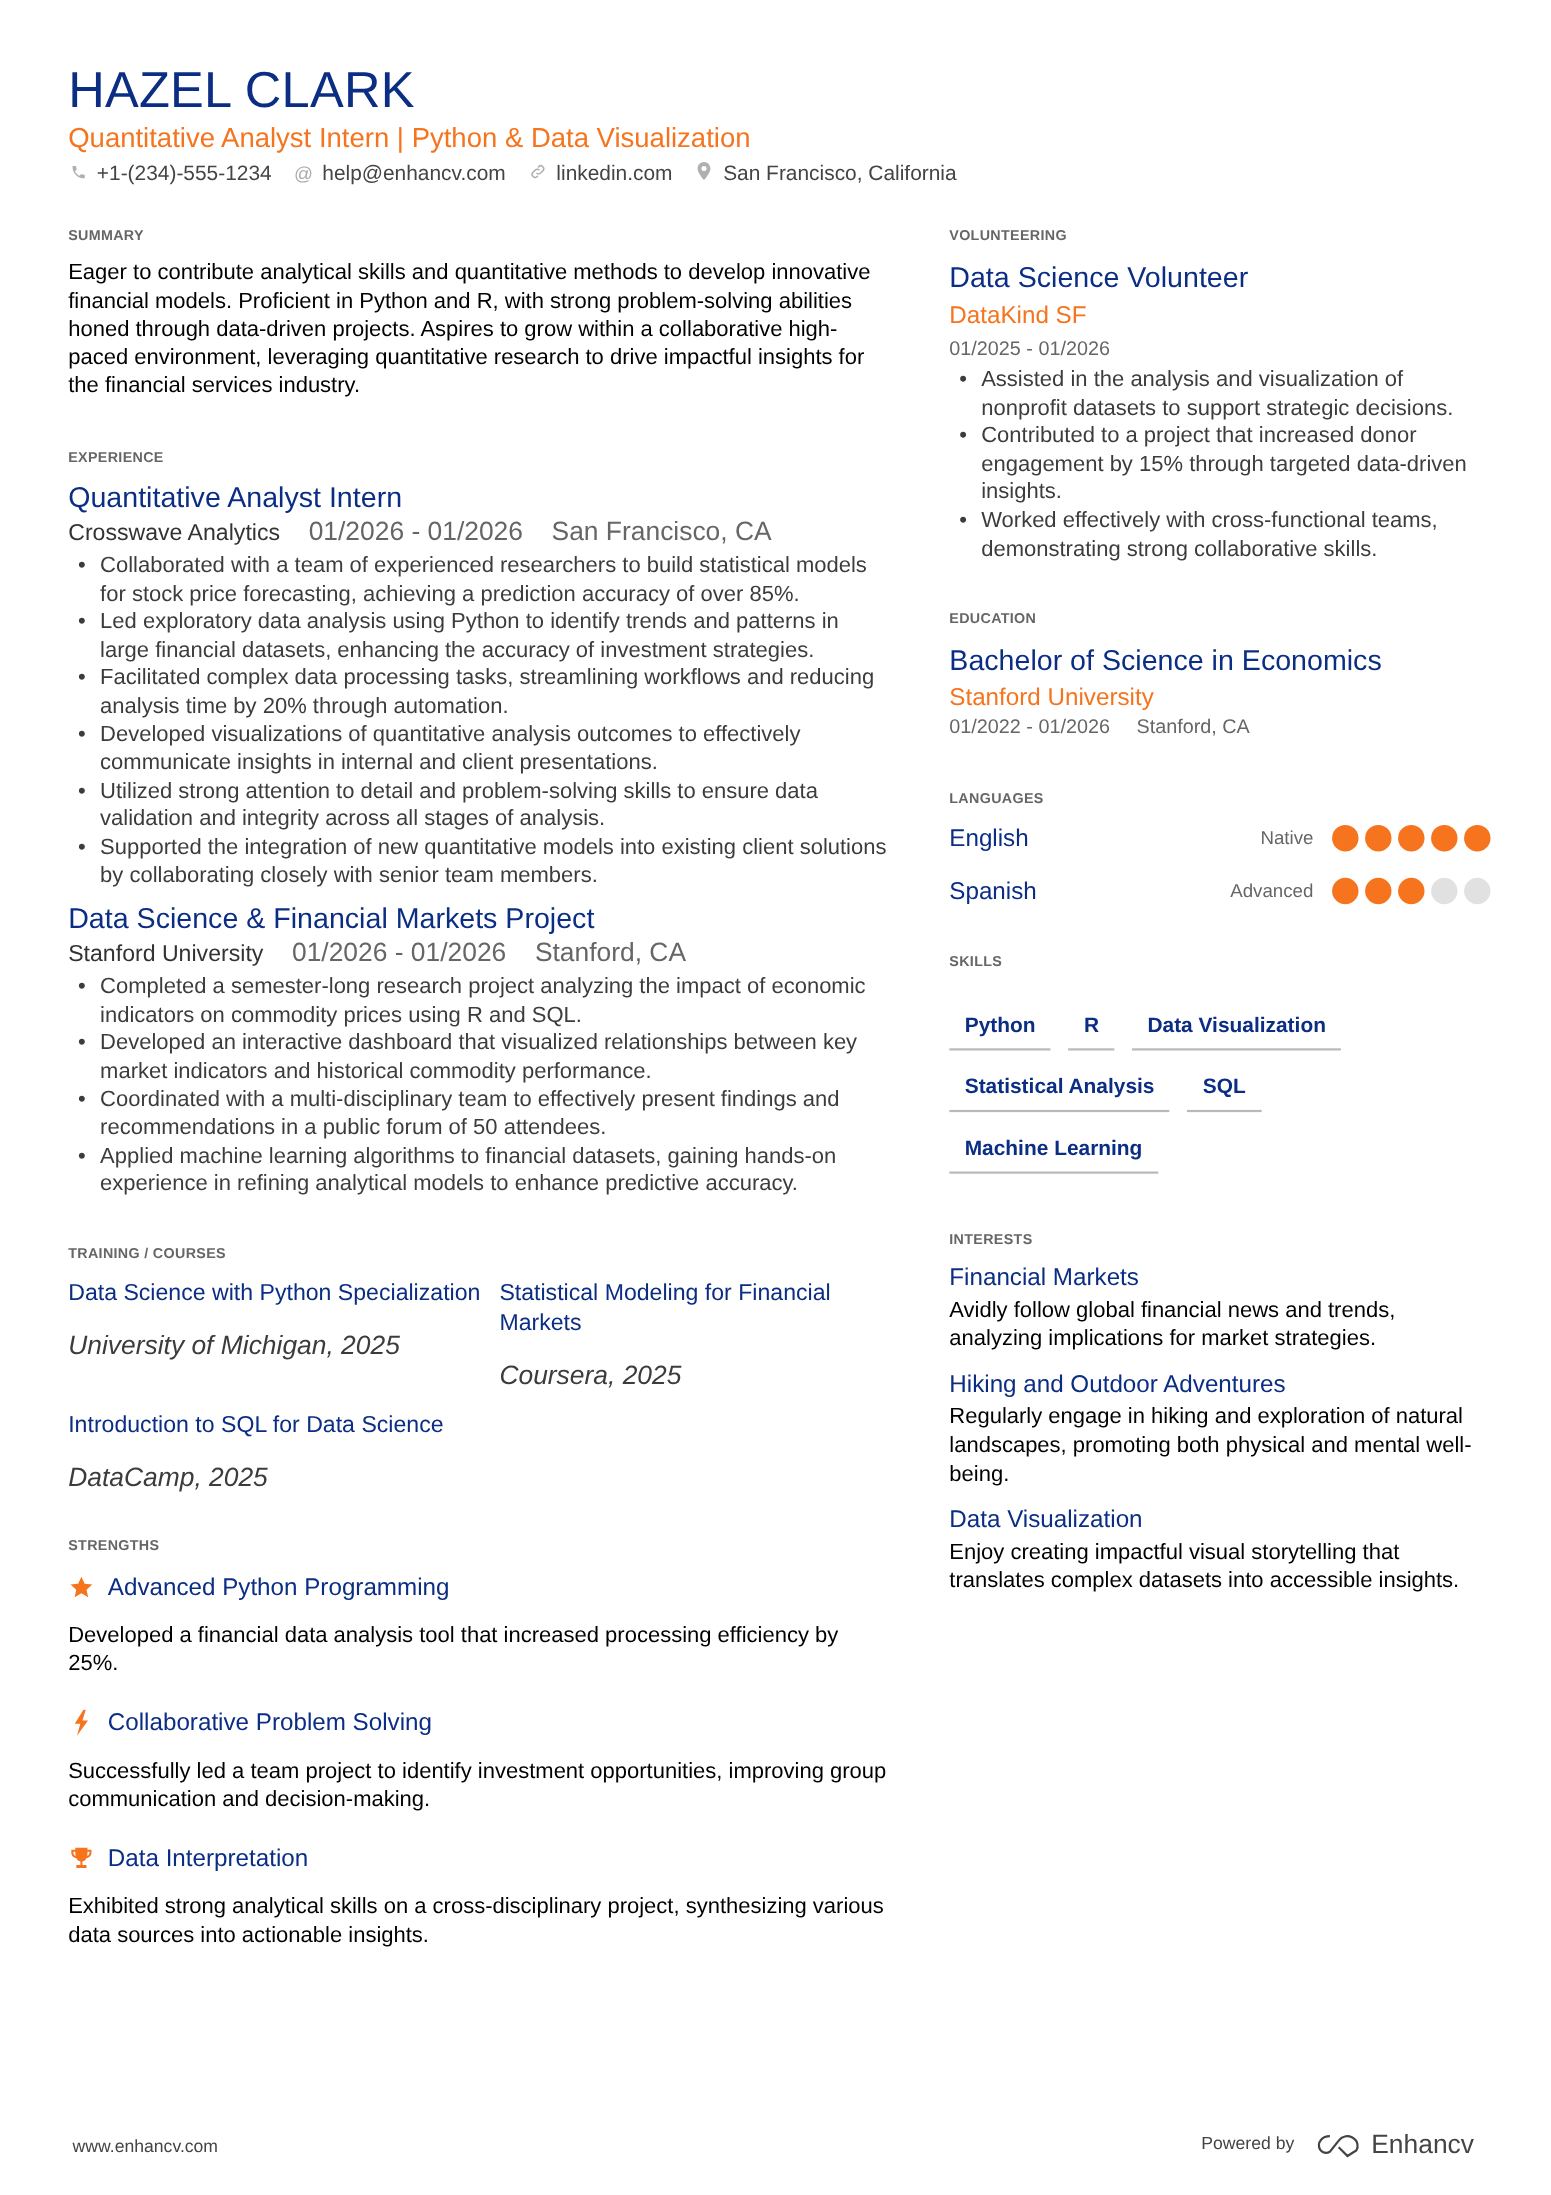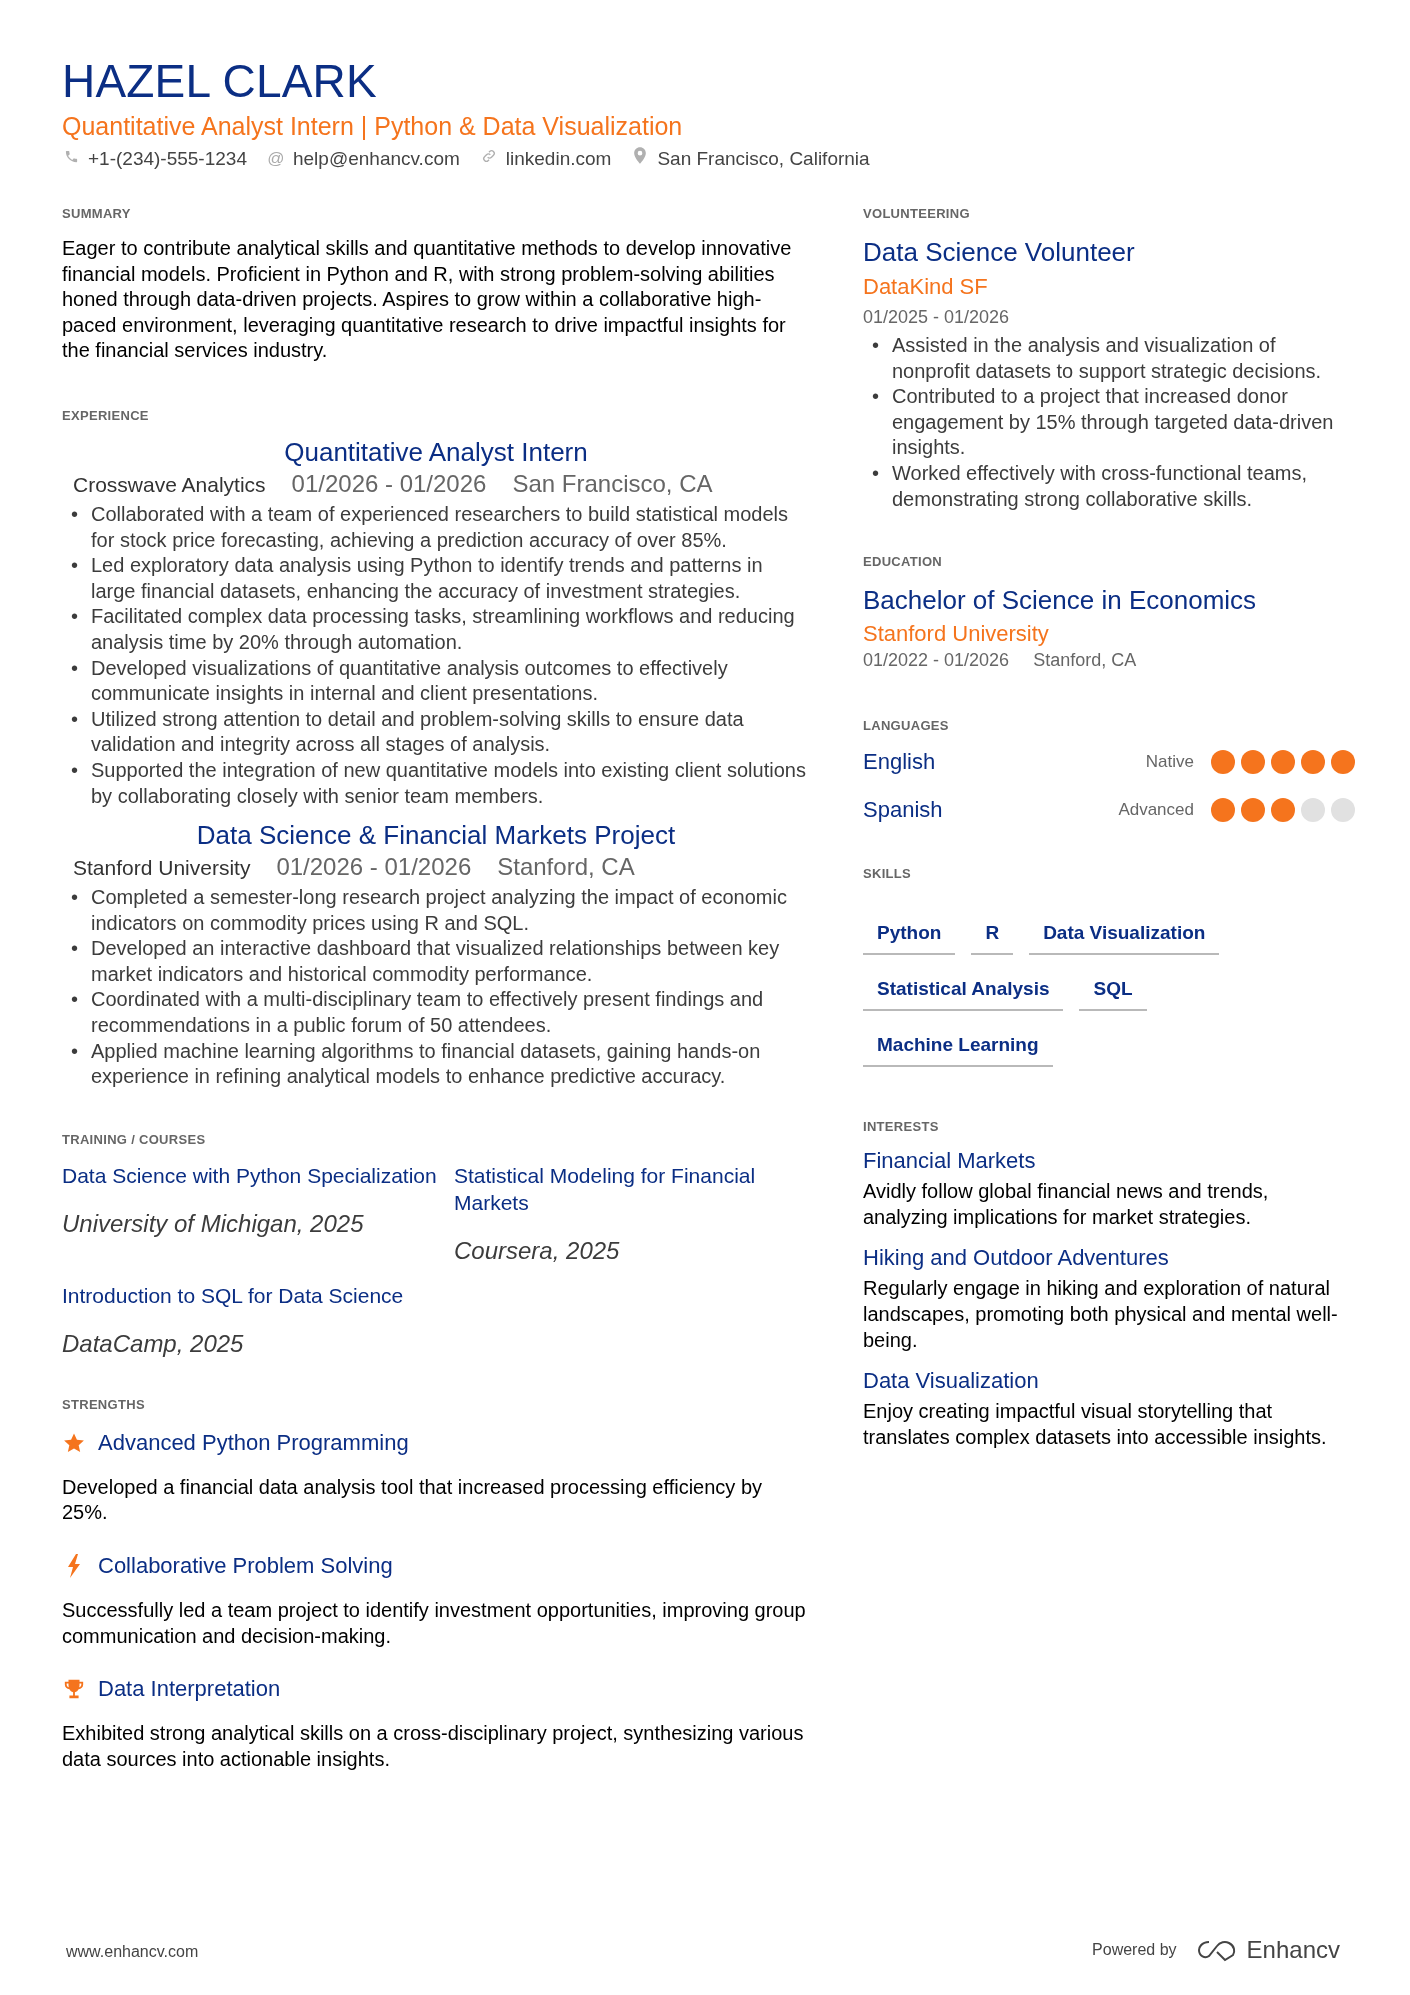--- a/index.html
+++ b/index.html
@@ -15,22 +15,22 @@
 
   .col-left { position: absolute; left: 62px; top: 204px; width: 748px; }
   .col-right { position: absolute; left: 863px; top: 204px; width: 492px; }
 
   .sec-label { font-size: 13px; color: #666; letter-spacing: 0.3px; line-height: 20px; text-transform: uppercase; font-weight: bold; }
   .body { font-size: 20px; line-height: 25.6px; color: #000000; }
 
   .summary-text { margin-top: 12px; }
   .sec { margin-bottom: 0; }
 
-  .job-title { font-size: 26px; color: #0b2e84; line-height: 32px; margin-top: 10px; text-align: center; }
-  .job-meta { display: flex; align-items: baseline; gap: 26px; margin-top: 2px; line-height: 28px; margin-left: 11px; }
+  .job-title { font-size: 26px; color: #0b2e84; line-height: 32px; margin-top: 10px; }
+  .job-meta { display: flex; align-items: baseline; gap: 26px; margin-top: 2px; line-height: 28px; }
   .job-meta .company { font-size: 21px; color: #333; }
   .job-meta .meta { font-size: 24px; color: #666; }
   ul.bullets { list-style: none; margin-top: 3px; }
   ul.bullets li { position: relative; padding-left: 29px; font-size: 20px; line-height: 25.6px; color: #3c3c3c; }
   ul.bullets li::before { content: "•"; position: absolute; left: 9px; top: 0; color: #3c3c3c; }
 
   .courses { display: grid; grid-template-columns: 392px 356px; row-gap: 18px; margin-top: 12px; }
   .course-title { font-size: 21px; line-height: 27px; color: #0b2e84; }
   .course-sub { font-size: 24px; line-height: 26px; color: #3c3c3c; margin-top: 22px; font-style: italic; }
 

